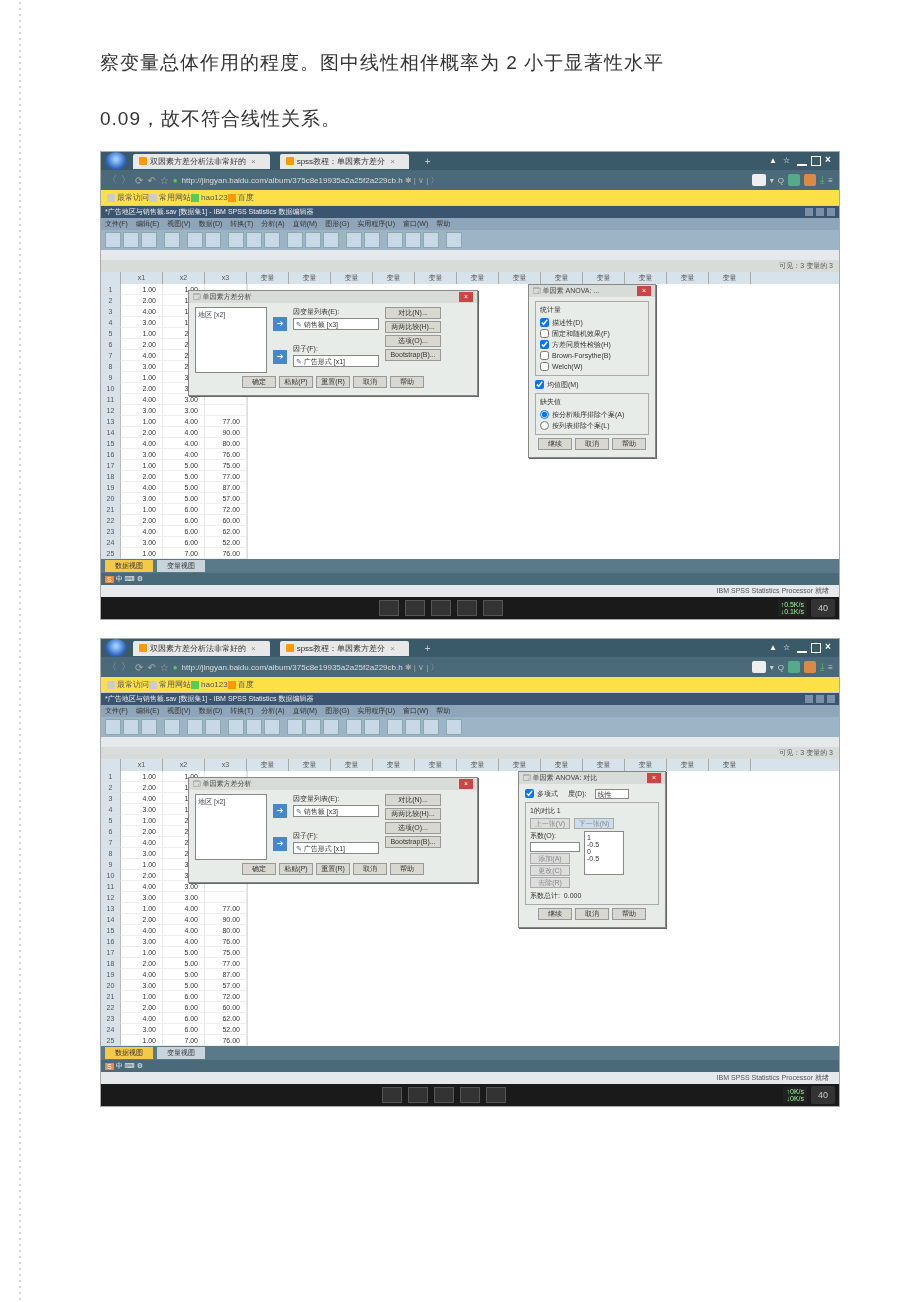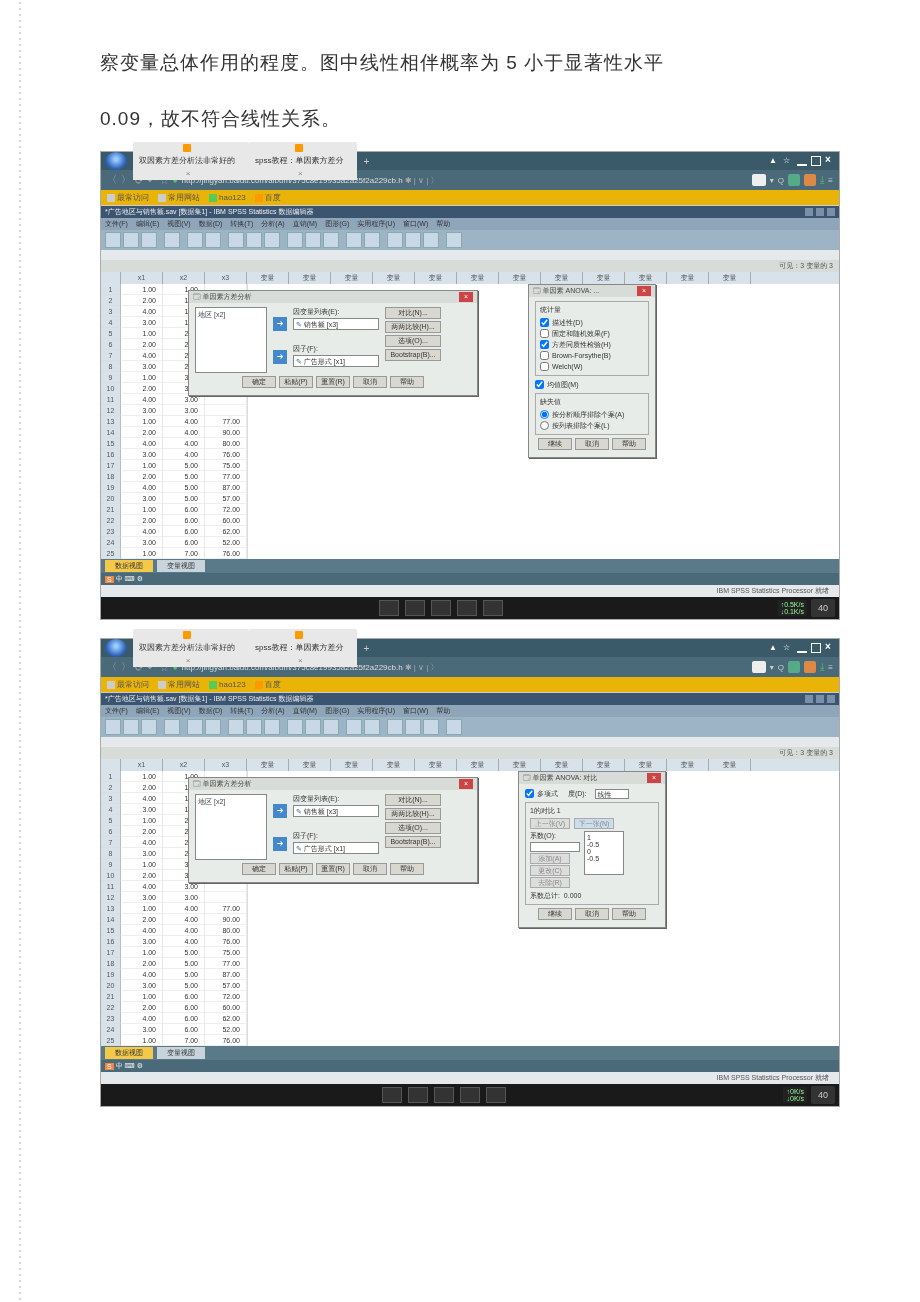--- a/index.html
+++ b/index.html
@@ -50,28 +50,27 @@
   .orb {
     width: 22px; height: 18px;
     background: radial-gradient(circle at 50% 40%, #9cf 10%, #36b 60%, #147 100%);
     border-radius: 50%;
     margin-right: 6px;
   }
   .tab {
     background: #e8e8e8;
     color: #333;
     padding: 2px 14px 2px 6px;
-    margin-right: 0;
+    margin-right: 10px;
     font-size: 8px;
     display: flex;
     align-items: center;
     gap: 3px;
     border-radius: 2px 2px 0 0;
     position: relative;
-    flex-direction: column;
   }
   .tab .x { color:#888; font-size:8px; margin-left:2px;}
   .fav { width:8px; height:8px; background:#f90; display:inline-block; border-radius:1px;}
   .plus-tab { color:#ccc; padding:0 6px; font-size:10px;}
   .winicons { margin-left:auto; display:flex; gap:4px; align-items:center;}
   .winicons span { width:10px; height:10px; display:inline-block;}
   .wi-bell{ color:#fff;}
   .wi-min{ border-bottom:2px solid #fff; height:2px;}
   .wi-max{ border:1px solid #fff;}
   .wi-close{ color:#fff; font-weight:bold; font-size:10px; line-height:8px;}
@@ -87,21 +86,21 @@
   .addrbar .urlbox {
     flex:1; overflow:hidden; white-space:nowrap;
     color:#ddd; font-size:8px;
   }
   .camera{ width:14px; height:12px; background:#eee; border-radius:2px;}
   .right-ico{ width:12px; height:12px; background:#5a8; border-radius:2px;}
   .dl-ico{ color:#5c5; font-size:10px;}
   .menu-ico{ color:#ccc;}
   
   .bookmarks {
-    height:16px; background:#eab308; display:flex; align-items:center; gap:9px;
+    height:16px; background:#fde047; display:flex; align-items:center; gap:0;
     padding:0 6px; font-size:8px; color:#555; border-bottom:1px solid #ccc;
   }
   .bm-item{ display:flex; align-items:center; gap:2px;}
   .bm-ico{ width:8px; height:8px; background:#ccc;}
   
   .spss-title{ height:12px; background:#3b5470; color:#eee; font-size:7px; padding:0 4px; display:flex; align-items:center;}
   .spss-title .winbtns{ margin-left:auto; display:flex; gap:3px;}
   .spss-title .winbtns span{ width:8px; height:8px; background:#7a90a8;}
   .spss-menu{ height:12px; background:#8fa5ba; color:#333; font-size:7px; padding:0 4px; display:flex; gap:8px; align-items:center;}
   .spss-tb{ height:20px; background:#9db3c6; display:flex; align-items:center; gap:2px; padding:0 4px;}
@@ -150,21 +149,21 @@
   .clock-badge{ width:24px; height:18px; background:#333; color:#ccc; font-size:9px; text-align:center; line-height:18px; border-radius:2px;}
   
   .mini-input{ width:34px; height:10px; background:#fff; border:1px solid #888; font-size:7px; padding:0 2px; line-height:10px;}
   .disabled-btn{ width:40px; height:11px; background:#ddd; border:1px solid #aaa; font-size:7px; color:#888; text-align:center; line-height:9px;}
   .blue-btn{ background:#cde; }
 </style>
 </head>
 <body>
 <div class="left-dots"></div>
 
-<p class="body-text">察变量总体作用的程度。图中线性相伴概率为 5 小于显著性水平</p>
+<p class="body-text">察变量总体作用的程度。图中线性相伴概率为 2 小于显著性水平</p>
 <p class="body-text">0.09，故不符合线性关系。</p>
 
 <div class="screenshot">
 
   <div class="titlebar">
     <div class="orb"></div>
     <div class="tab">
         <span class="fav"></span>
         <span>双因素方差分析法非常好的</span>
         <span class="x">×</span>

